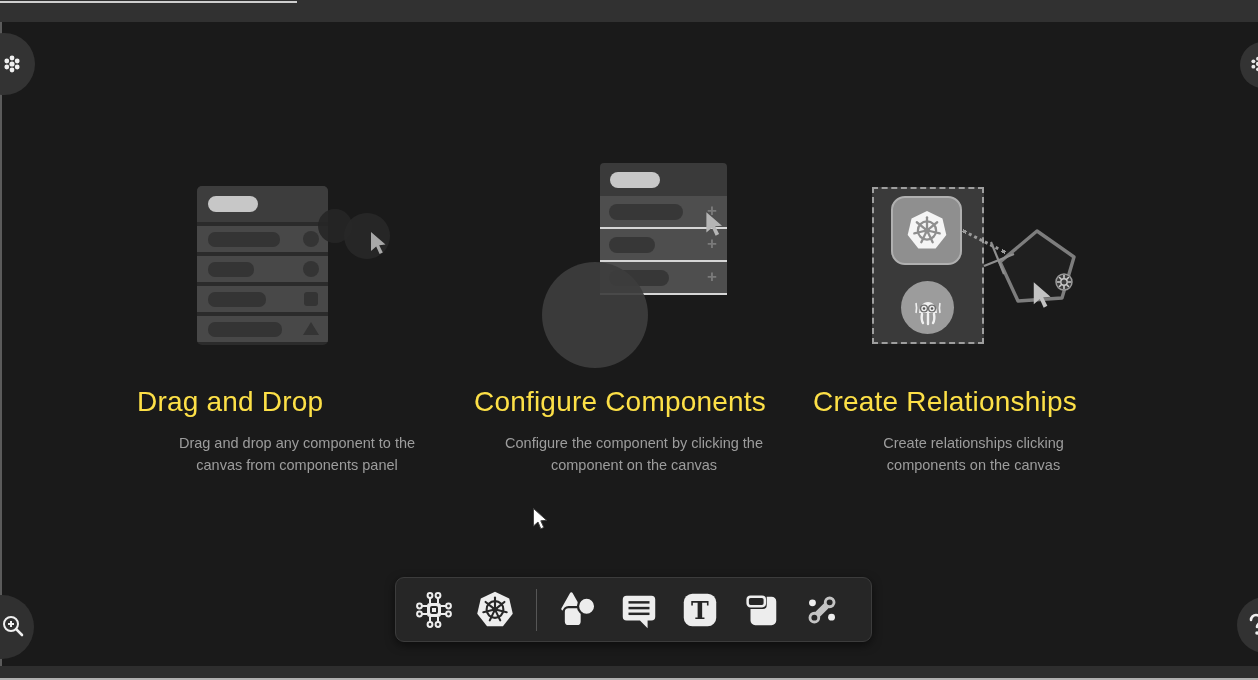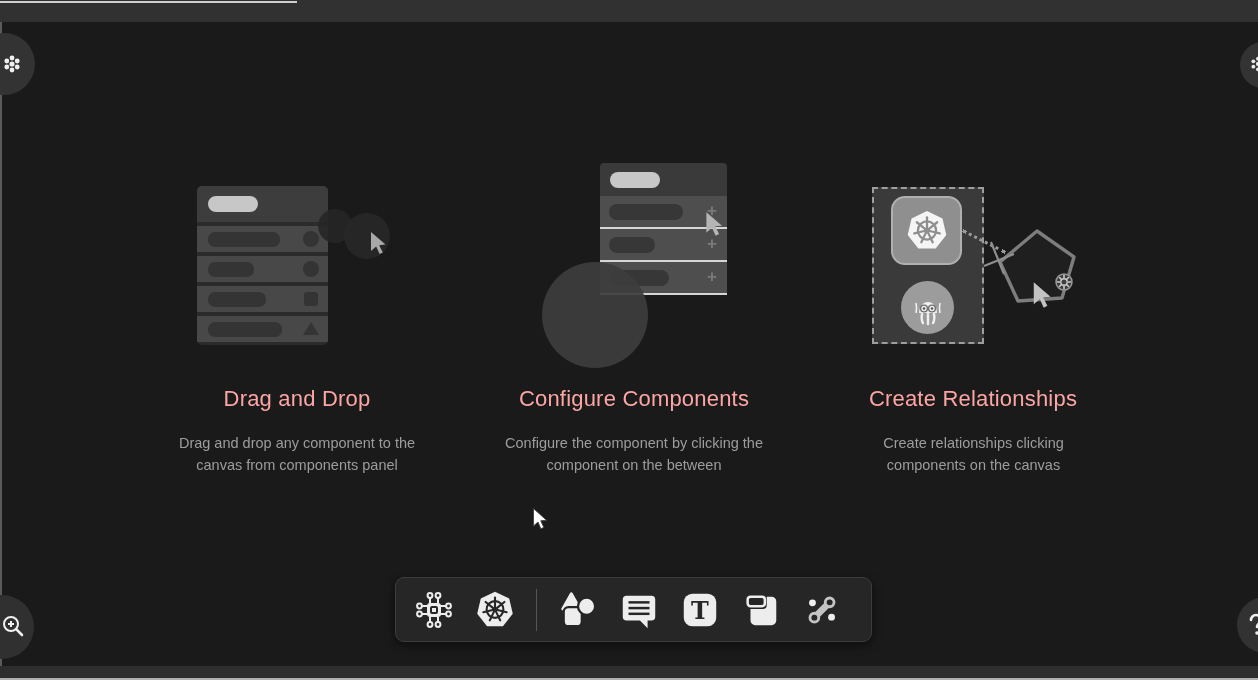--- a/index.html
+++ b/index.html
@@ -48,21 +48,21 @@
 
   
   #selection-box { left:872px; top:187px; width:112px; height:157px; background:#3a3a3a; border:2px dashed #9e9e9e; z-index:1; }
   #k8s-tile { left:891px; top:196px; width:71px; height:69px; border-radius:14px; background:#8f8f8f; border:2px solid #b0b0b0; display:flex; align-items:center; justify-content:center; z-index:2; }
   #squid-badge { left:901px; top:281px; width:53px; height:53px; border-radius:50%; background:#9c9c9c; display:flex; align-items:center; justify-content:center; z-index:2; }
   #edge-dotted { left:960px; top:240px; width:48px; height:0; border-top:3px dotted #9a9a9a; transform:rotate(27deg); z-index:2; }
   #edge-cross { left:982px; top:238px; z-index:3; }
   #pentagon { left:992px; top:226px; z-index:2; }
 
   
-  .step-title { color:#fca5a5; font-size:22px; letter-spacing:.2px; text-align:center; }
+  .step-title { color:#fde047; font-size:28px; letter-spacing:.2px; }
   .step-desc  { color:#9d9d9d; font-size:14.5px; line-height:22px; text-align:center; }
   #title-1 { left:137px; top:386px; width:320px; }
   #title-2 { left:474px; top:386px; width:320px; }
   #title-3 { left:813px; top:386px; width:320px; }
   #desc-1 { left:167px; top:432px; width:260px; }
   #desc-2 { left:488px; top:432px; width:292px; }
   #desc-3 { left:866px; top:432px; width:215px; }
 
   
   #toolbar { left:395px; top:577px; width:477px; height:65px; background:#262626; border:1px solid #3c3c3c; border-radius:9px; box-shadow:0 3px 10px rgba(0,0,0,.55); display:flex; align-items:center; padding:0 12px; gap:9px; z-index:5; }
@@ -235,21 +235,21 @@
       <line x1="67.5" y1="60.5" x2="69" y2="59"></line>
   </g>
 </svg>
 <svg id="cursor-3" class="abs cursor" width="26" height="30" viewBox="0 0 22 26">
   <path d="M3 2 L3 21 L8.2 16.4 L11.6 24 L14.8 22.4 L11.2 15.2 L17.5 14.6 Z" fill="#c2c2c2"></path>
 </svg>
 
 <div id="title-1" class="abs step-title">Drag and Drop</div>
 <div id="desc-1" class="abs step-desc">Drag and drop any component to the canvas from components panel</div>
 <div id="title-2" class="abs step-title">Configure Components</div>
-<div id="desc-2" class="abs step-desc">Configure the component by clicking the component on the between</div>
+<div id="desc-2" class="abs step-desc">Configure the component by clicking the component on the canvas</div>
 <div id="title-3" class="abs step-title">Create Relationships</div>
 <div id="desc-3" class="abs step-desc">Create relationships clicking components on the canvas</div>
 
 <div id="toolbar" class="abs">
 
   <button class="tool-btn">
     <svg width="44" height="44" viewBox="0 0 44 44">
       <g stroke="#ededed" stroke-width="2">
         <line x1="18" y1="15" x2="18" y2="10"></line>
           <line x1="26" y1="15" x2="26" y2="10"></line>

